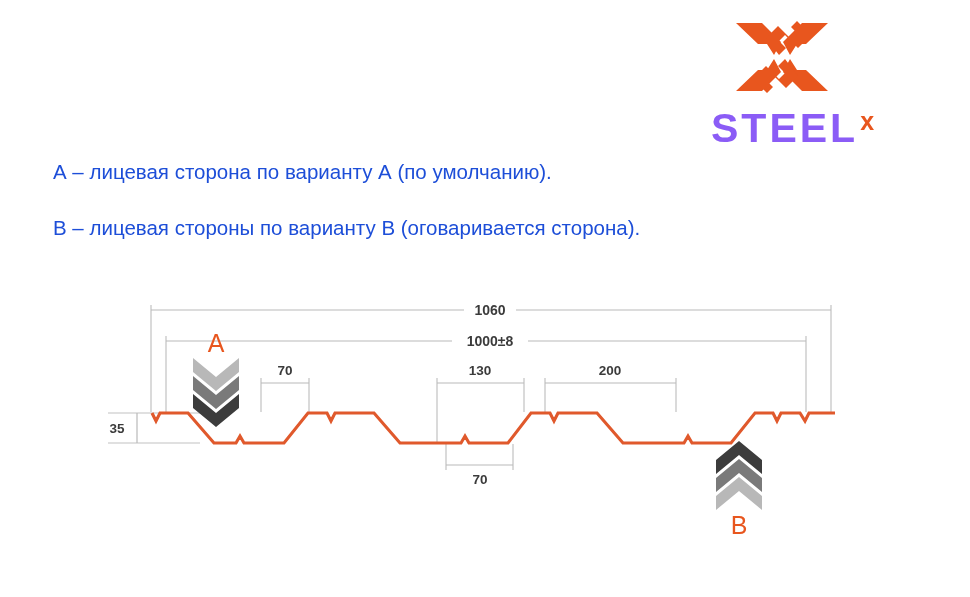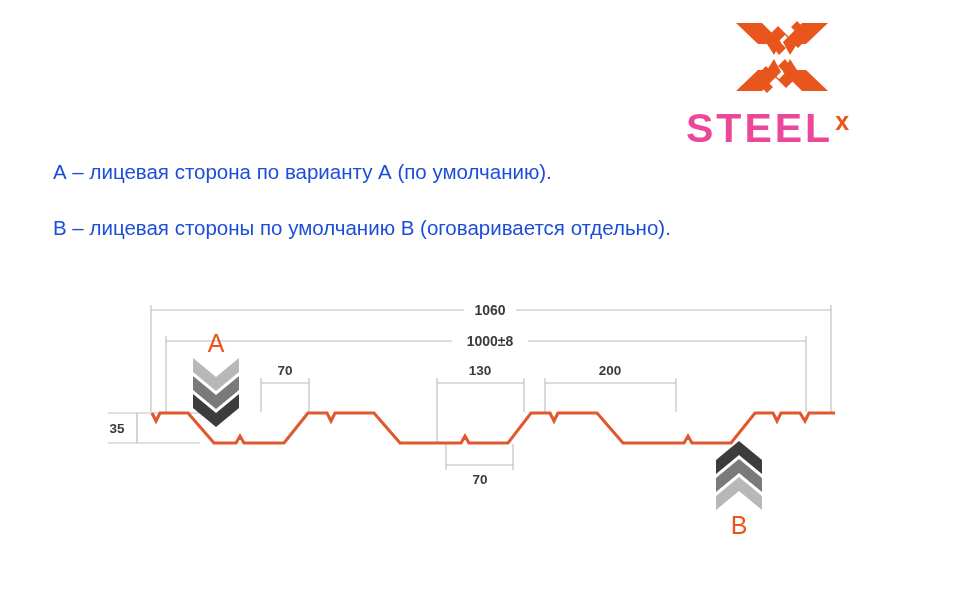--- a/index.html
+++ b/index.html
@@ -38,22 +38,23 @@
     top: 82px;
     width: 230px;
     height: 42px;
     white-space: nowrap;
     line-height: 42px;
   }
   #logo-steel-text {
     font-size: 41px;
     font-weight: bold;
     letter-spacing: 3px;
-    color: #ec4899;
-    font-family: "Liberation Sans", "DejaVu Sans", sans-serif;
+    color: #8b5cf6;
+    font-family: "Liberation Sans", "DejaVu Sans", sans-serif;
+    margin-left: 25px;
   }
   #logo-x-sup {
     font-size: 25px;
     font-weight: bold;
     color: #e8561e;
     vertical-align: 12px;
     margin-left: 2px;
   }
 
   
@@ -117,21 +118,21 @@
     <path d="M32 20 L44 8 L58 22 L64 16 L57 9 L63 3 L77 17 L64 30 L51 17 L45 23 L52 30 L45 37 Z" fill="#e8561e"></path>
     <path d="M64 58 L52 70 L38 56 L32 62 L39 69 L33 75 L19 61 L32 48 L45 61 L51 55 L44 48 L51 41 Z" fill="#e8561e"></path>
   </svg>
 
   <div id="logo-wordmark">
     <span id="logo-steel-text">STEEL</span><span id="logo-x-sup">x</span>
   </div>
 </div>
 
 <div class="desc-line" id="desc-line-a">А – лицевая сторона по варианту А (по умолчанию).</div>
-<div class="desc-line" id="desc-line-b">В – лицевая стороны по умолчанию В (оговаривается отдельно).</div>
+<div class="desc-line" id="desc-line-b">В – лицевая стороны по варианту В (оговаривается сторона).</div>
 
 <svg id="drawing" viewBox="0 0 970 597">
 
   <g>
     <line class="ext-line" x1="151" y1="305" x2="151" y2="412"></line>
     <line class="ext-line" x1="831" y1="305" x2="831" y2="412"></line>
     <line class="dim-line" x1="151" y1="310" x2="464" y2="310"></line>
     <line class="dim-line" x1="516" y1="310" x2="831" y2="310"></line>
     <text class="dim-label" x="490" y="315" text-anchor="middle">1060</text>
   </g>

